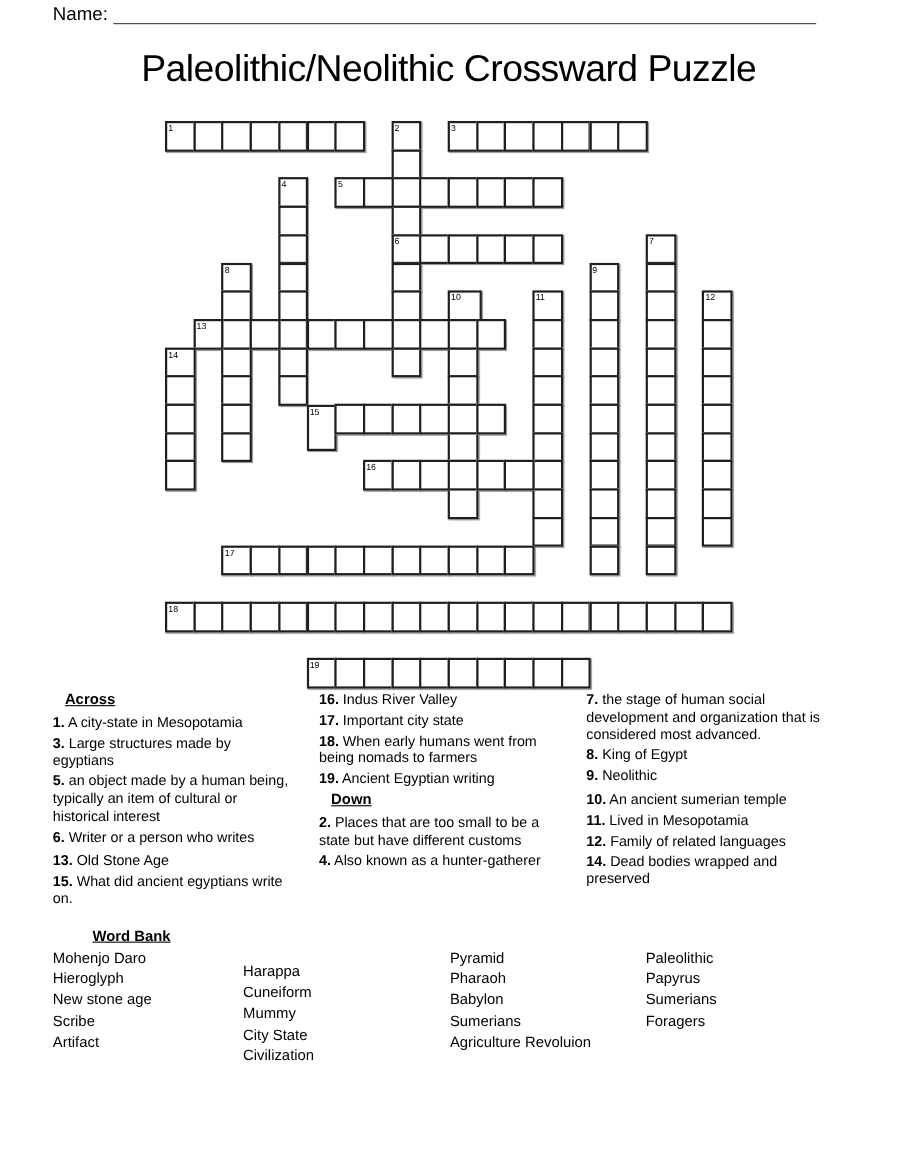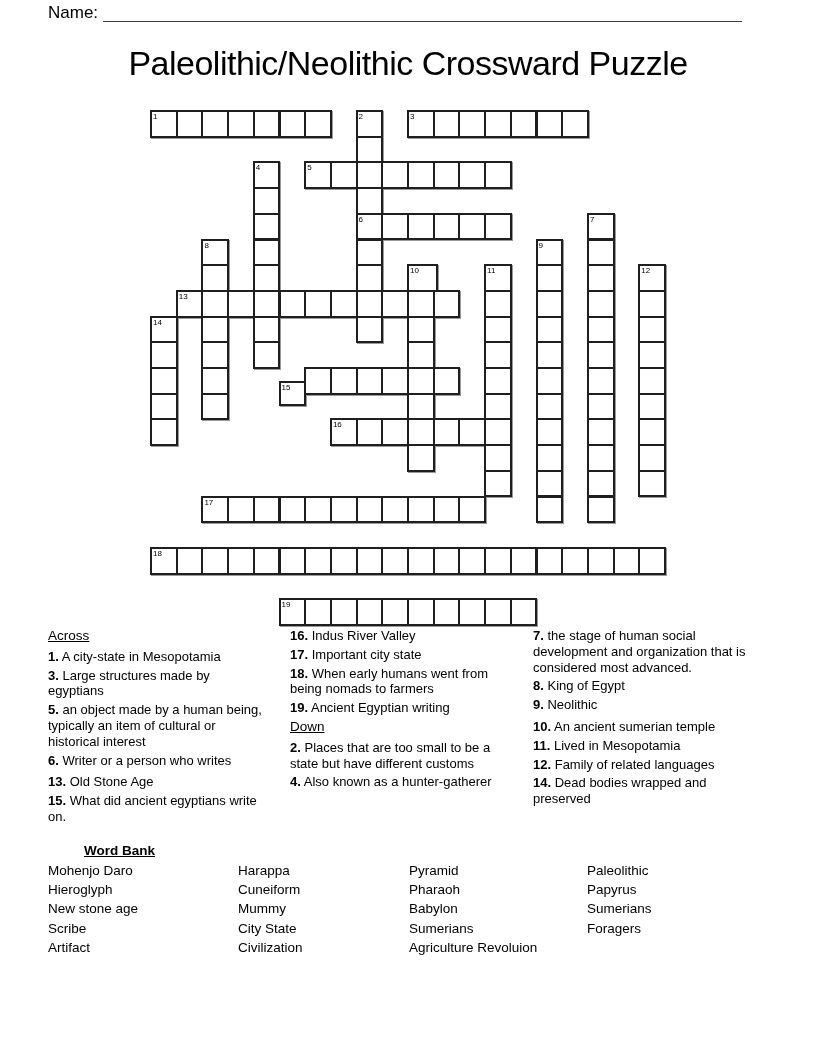--- a/index.html
+++ b/index.html
@@ -21,30 +21,30 @@
   
   .grid { position: absolute; left: 150px; top: 110px; width: 518px; height: 518px; filter: drop-shadow(1.5px 1.5px 0 #9a9a9a); }
   .cell { position: absolute; background: #fff; border: 2px solid #1f1f1f; }
   .cell .num { position: absolute; left: 1px; top: 0; font-size: 8px; line-height: 9px; font-weight: 400; }
 
   
   .clue-col { position: absolute; top: 628px; font-size: 13px; line-height: 15.8px; }
   .clue-col-1 { left: 48px; width: 216px; }
   .clue-col-2 { left: 290px; width: 206px; }
   .clue-col-3 { left: 533px; width: 220px; }
-  .clue-header { font-weight: normal; text-decoration: underline; font-size: 13.5px; margin: 0 0 5px 0; }
+  .clue-header { font-weight: bold; text-decoration: underline; font-size: 13.5px; margin: 0 0 5px 11px; }
   .clue { margin: 0 0 3px 0; }
   .clue b { font-weight: bold; }
   .clue.gap { margin-top: 6px; }
 
   
   .bank-header { position: absolute; left: 48px; top: 843px; font-weight: bold; text-decoration: underline; font-size: 13.5px; margin-left: 36px; }
   .bank-col { position: absolute; top: 861px; font-size: 13.5px; line-height: 19.2px; }
   .bank-col-1 { left: 48px; width: 180px; }
-  .bank-col-2 { left: 238px; width: 179px; }
+  .bank-col-2 { left: 221px; width: 179px; margin-top: 12px; }
   .bank-col-3 { left: 409px; width: 177px; }
   .bank-col-4 { left: 587px; width: 170px; }
 </style>
 </head>
 <body>
 
 <div class="page">
 
   <div class="name-label">Name:</div>
   <div class="name-line"></div>
@@ -184,21 +184,21 @@
       <div class="cell" style="left: 179.9px; top: 179.9px; width: 27.7px; height: 27.7px;"></div>
       <div class="cell" style="left: 231.3px; top: 179.9px; width: 27.7px; height: 27.7px;"></div>
       <div class="cell" style="left: 282.7px; top: 179.9px; width: 27.7px; height: 27.7px;"></div>
       <div class="cell" style="left: 0px; top: 205.6px; width: 27.7px; height: 27.7px;">
         <span class="num">14</span>
       </div>
       <div class="cell" style="left: 0px; top: 231.3px; width: 27.7px; height: 27.7px;"></div>
       <div class="cell" style="left: 0px; top: 257px; width: 27.7px; height: 27.7px;"></div>
       <div class="cell" style="left: 0px; top: 282.7px; width: 27.7px; height: 27.7px;"></div>
       <div class="cell" style="left: 0px; top: 308.4px; width: 27.7px; height: 27.7px;"></div>
-      <div class="cell" style="left: 128.5px; top: 271px; width: 27.7px; height: 25px;">
+      <div class="cell" style="left: 128.5px; top: 258px; width: 27.7px; height: 42px;">
         <span class="num">15</span>
       </div>
       <div class="cell" style="left: 154.2px; top: 257px; width: 27.7px; height: 27.7px;"></div>
       <div class="cell" style="left: 179.9px; top: 257px; width: 27.7px; height: 27.7px;"></div>
       <div class="cell" style="left: 205.6px; top: 257px; width: 27.7px; height: 27.7px;"></div>
       <div class="cell" style="left: 231.3px; top: 257px; width: 27.7px; height: 27.7px;"></div>
       <div class="cell" style="left: 282.7px; top: 257px; width: 27.7px; height: 27.7px;"></div>
       <div class="cell" style="left: 179.9px; top: 308.4px; width: 27.7px; height: 27.7px;">
         <span class="num">16</span>
       </div>

